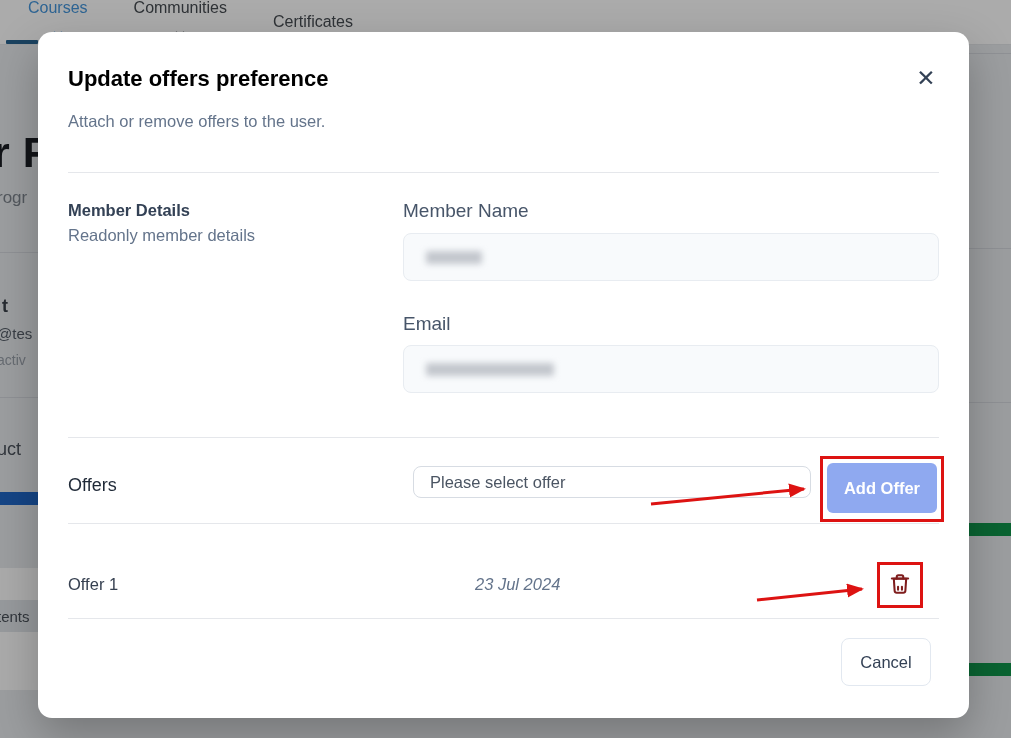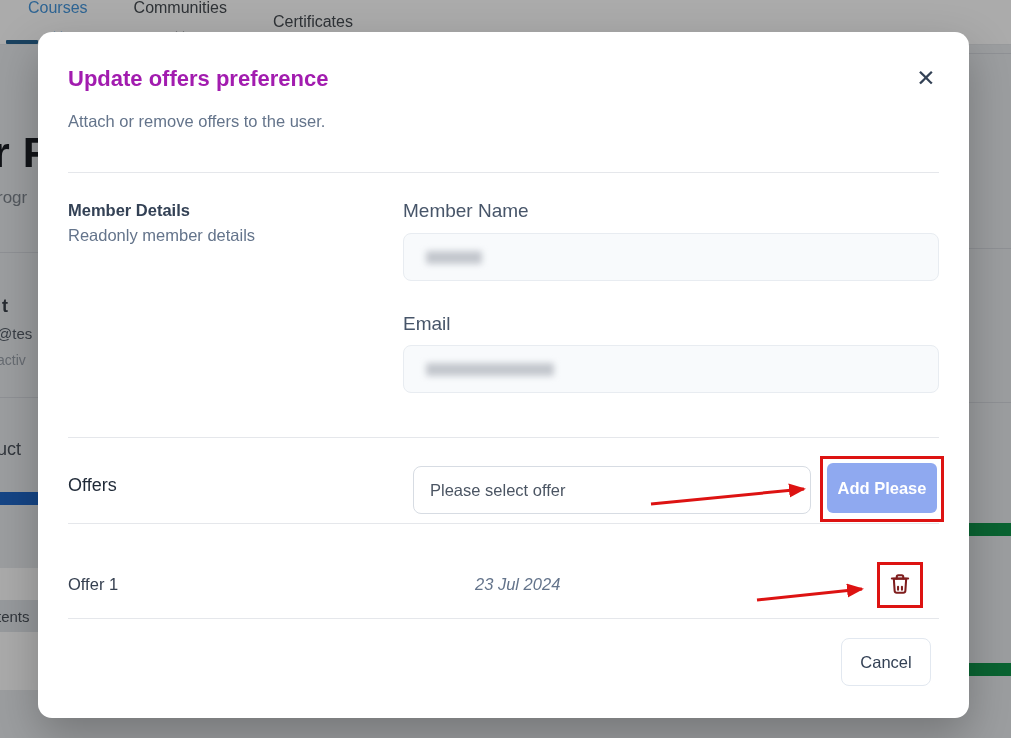--- a/index.html
+++ b/index.html
@@ -39,39 +39,39 @@
 
   
   .overlay { position:absolute; inset:0; background:rgba(0,0,0,0.33); z-index:5; }
 
   
   .modal {
     position:absolute; left:38px; top:32px; width:931px; height:686px;
     background:#ffffff; border-radius:14px; z-index:10;
     box-shadow:0 18px 45px rgba(0,0,0,.25);
   }
-  .m-title { position:absolute; left:30px; top:34px; font-size:22px; font-weight:600; color:#a21caf; }
+  .m-title { position:absolute; left:30px; top:34px; font-size:22px; font-weight:600; color:#000000; }
   .m-close { position:absolute; left:870px; top:28px; width:36px; height:36px; border:none; background:none;
     font-size:23px; color:#334155; cursor:pointer; line-height:36px; text-align:center; }
   .m-subtitle { position:absolute; left:30px; top:80px; font-size:16.5px; color:#64748b; }
   .m-div { position:absolute; left:30px; width:871px; height:1px; background:#e5e7eb; }
 
   .sec-heading { position:absolute; left:30px; font-size:16.5px; font-weight:600; color:#334155; }
   .sec-desc    { position:absolute; left:30px; font-size:16.5px; color:#64748b; }
 
   .f-label { position:absolute; left:365px; font-size:19px; color:#475569; }
   .f-input {
     position:absolute; left:365px; width:536px; height:48px;
     background:#f8fafc; border:1px solid #e8ecf1; border-radius:8px; cursor:text;
   }
   .redacted { position:absolute; left:22px; border-radius:2px; background:#c3c7cd; filter:blur(3px); }
 
   .offers-heading { position:absolute; left:30px; top:443px; font-size:18px; font-weight:500; color:#1f2937;text-align:right; }
   .offer-select {
-    position:absolute; left:375px; top:434px; width:398px; height:48px;
+    position:absolute; left:375px; top:434px; width:398px; height:32px;
     background:#ffffff; border:1px solid #d7dce3; border-radius:8px; cursor:pointer;
     display:flex; align-items:center; padding-left:16px; font-size:16.5px; color:#4b5563;
   }
   .add-offer-btn {
     position:absolute; left:789px; top:431px; width:110px; height:50px;
     background:#8fa9f0; border:none; border-radius:6px; cursor:pointer;
     color:#ffffff; font-size:16.5px; font-weight:700; font-family:inherit;
   }
 
   .offer-name { position:absolute; left:30px; top:543px; font-size:16.5px; color:#374151; }
@@ -160,21 +160,21 @@
   <div class="f-input" style="top:313px;">
     <span class="redacted" style="top:17px;width:128px;height:13px;"></span>
   </div>
 
   <div class="m-div" style="top:405px;"></div>
 
   <div class="offers-heading">Offers</div>
   <div class="offer-select">
     <span>Please select offer</span>
   </div>
-  <button class="add-offer-btn">Add Please</button>
+  <button class="add-offer-btn">Add Offer</button>
 
   <div class="m-div" style="top:491px;"></div>
 
   <div class="offer-name">Offer 1</div>
   <div class="offer-date">23 Jul 2024</div>
   <button class="trash-btn">
     <span>
       <svg width="26" height="26" viewBox="0 0 24 24" fill="none" stroke="#7f1d1d" stroke-width="1.9" stroke-linecap="round" stroke-linejoin="round">
         <path d="M4.5 7h15"></path>
         <path d="M9 7V5.4A1.4 1.4 0 0 1 10.4 4h3.2A1.4 1.4 0 0 1 15 5.4V7"></path>

